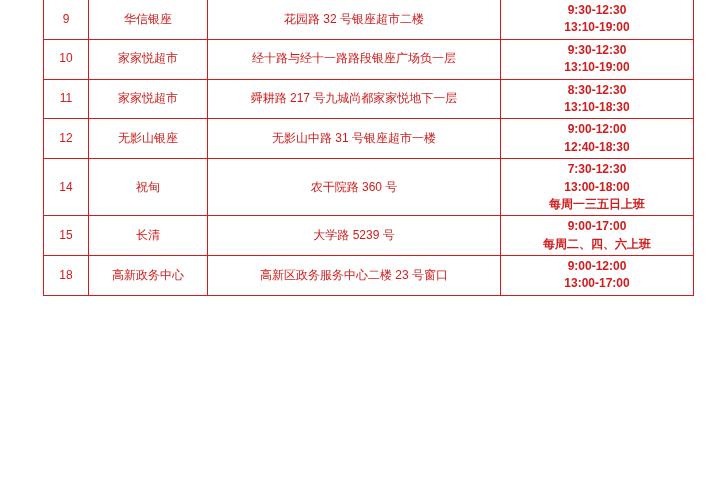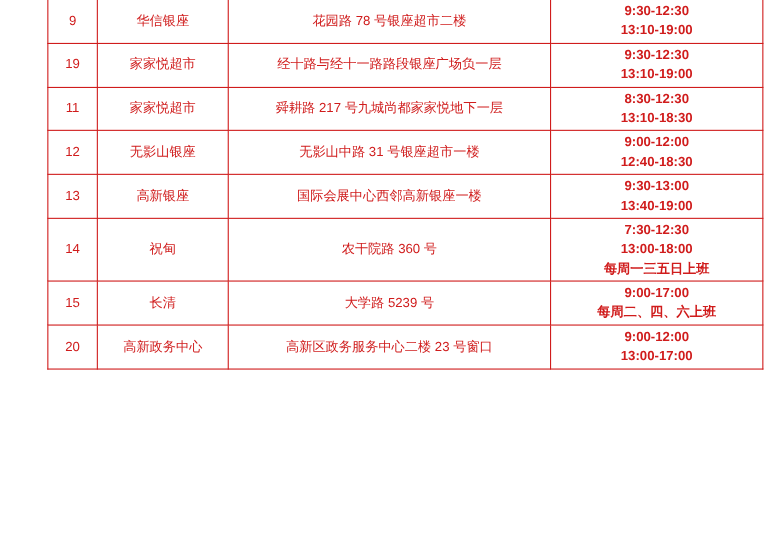--- a/index.html
+++ b/index.html
@@ -56,29 +56,29 @@
 </head>
 <body>
 
 <div class="page">
   <table class="schedule">
     <tbody>
 
       <tr class="first">
         <td class="col-index">9</td>
         <td class="col-name">华信银座</td>
-        <td class="col-addr">花园路 78 号银座超市二楼</td>
+        <td class="col-addr">花园路 32 号银座超市二楼</td>
         <td class="col-hours">
           <span class="hours-line">9:30-12:30</span>
           <span class="hours-line">13:10-19:00</span>
         </td>
       </tr>
 
       <tr>
-        <td class="col-index">19</td>
+        <td class="col-index">10</td>
         <td class="col-name">家家悦超市</td>
         <td class="col-addr">经十路与经十一路路段银座广场负一层</td>
         <td class="col-hours">
           <span class="hours-line">9:30-12:30</span>
           <span class="hours-line">13:10-19:00</span>
         </td>
       </tr>
 
       <tr>
         <td class="col-index">11</td>
@@ -93,29 +93,20 @@
       <tr>
         <td class="col-index">12</td>
         <td class="col-name">无影山银座</td>
         <td class="col-addr">无影山中路 31 号银座超市一楼</td>
         <td class="col-hours">
           <span class="hours-line">9:00-12:00</span>
           <span class="hours-line">12:40-18:30</span>
         </td>
       </tr>
 
-      <tr>
-        <td class="col-index">13</td>
-        <td class="col-name">高新银座</td>
-        <td class="col-addr">国际会展中心西邻高新银座一楼</td>
-        <td class="col-hours">
-          <span class="hours-line">9:30-13:00</span>
-          <span class="hours-line">13:40-19:00</span>
-        </td>
-      </tr>
 
       <tr>
         <td class="col-index">14</td>
         <td class="col-name">祝甸</td>
         <td class="col-addr">农干院路 360 号</td>
         <td class="col-hours">
           <span class="hours-line">7:30-12:30</span>
           <span class="hours-line">13:00-18:00</span>
           <span class="hours-line">每周一三五日上班</span>
         </td>
@@ -127,21 +118,21 @@
         <td class="col-addr">大学路 5239 号</td>
         <td class="col-hours">
           <span class="hours-line">9:00-17:00</span>
           <span class="hours-line">每周二、四、六上班</span>
         </td>
       </tr>
 
 
 
       <tr>
-        <td class="col-index">20</td>
+        <td class="col-index">18</td>
         <td class="col-name">高新政务中心</td>
         <td class="col-addr">高新区政务服务中心二楼 23 号窗口</td>
         <td class="col-hours">
           <span class="hours-line">9:00-12:00</span>
           <span class="hours-line">13:00-17:00</span>
         </td>
       </tr>
 
 
     </tbody>

